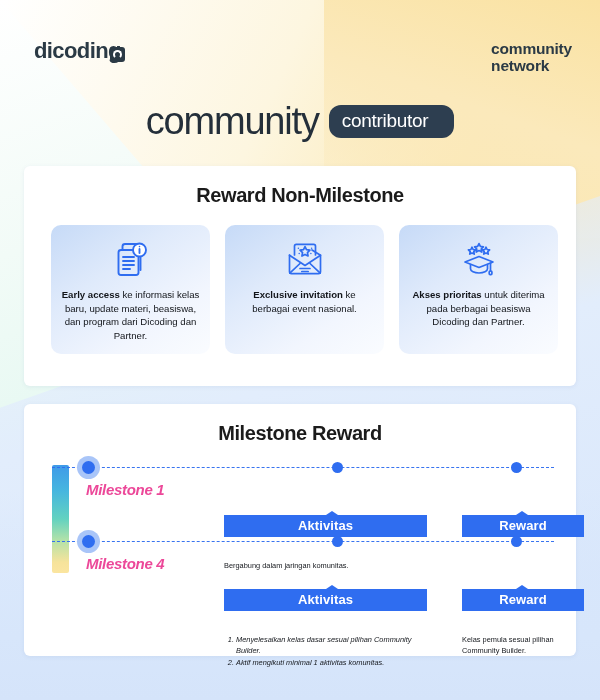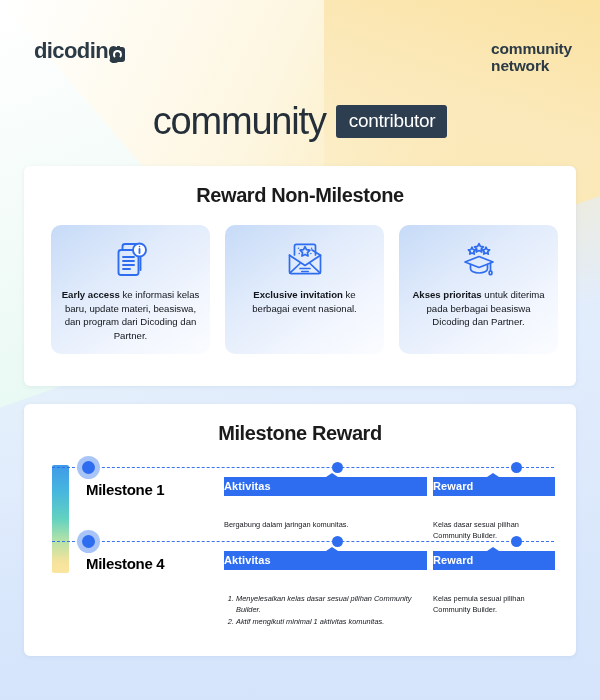--- a/index.html
+++ b/index.html
@@ -113,22 +113,22 @@
   }
   #banner-word {
     font-size: 38px;
     font-weight: 500;
     color: #242f3a;
     letter-spacing: -1.2px;
   }
   #banner-chip {
     background: #2d3e50;
     color: #ffffff;
-    border-radius: 3px;
-    padding: 5px 12px 6px 13px;
+    border-radius: 12px;
+    padding: 5px 26px 6px 13px;
     font-size: 19px;
     font-weight: 500;
     letter-spacing: -0.3px;
   }
 
   
   .panel {
     position: absolute;
     left: 24px;
     right: 24px;
@@ -223,46 +223,49 @@
     border-radius: 50%;
     background: #2f6df0;
     display: block;
   }
   .ms-label {
     position: absolute;
     left: 62px;
     top: 30px;
     font-size: 15px;
     font-weight: 700;
-    color: #000000;
+    color: #ec4899;
     letter-spacing: -0.3px;
+    font-style: italic;
   }
 
   .ms-small-dot {
     position: absolute;
     top: 11px;
     width: 11px; height: 11px;
     border-radius: 50%;
     background: #2f6df0;
   }
   .dot-act { left: 308px; }
   .dot-rew { left: 487px; }
 
   .ms-block { position: absolute; top: 26px; }
   .blk-act { left: 200px; width: 203px; }
-  .blk-rew { left: 409px; width: 122px; }
+  .blk-rew { left: 438px; width: 122px; }
 
   .ms-tab {
     position: relative;
     background: #2f6df0;
     color: #ffffff;
-    font-size: 11px;
+    text-align: center;
+    font-size: 13px;
     font-weight: 700;
     padding: 3px 0 3.5px 0;
     letter-spacing: 0.1px;
+    margin-top: 38px;
   }
   .ms-tab::before {
     content: "";
     position: absolute;
     top: -4px;
     width: 0; height: 0;
     border-left: 6px solid transparent;
     border-right: 6px solid transparent;
     border-bottom: 4px solid #2f6df0;
   }
@@ -392,21 +395,20 @@
       <div class="ms-small-dot dot-act"></div>
       <div class="ms-small-dot dot-rew"></div>
 
       <div class="ms-block blk-act">
         <div class="ms-tab">Aktivitas</div>
         <div class="ms-desc">Bergabung dalam jaringan komunitas.</div>
       </div>
 
       <div class="ms-block blk-rew">
         <div class="ms-tab">Reward</div>
-        <div class="ms-desc">Kelas dasar sesuai pilihan Community Builder.</div>
       </div>
     </div>
 
     <div class="ms-row" id="ms-row-2">
       <div class="ms-dash"></div>
       <div class="ms-node">
           <i></i>
         </div>
       <div class="ms-label">Milestone 4</div>
 

